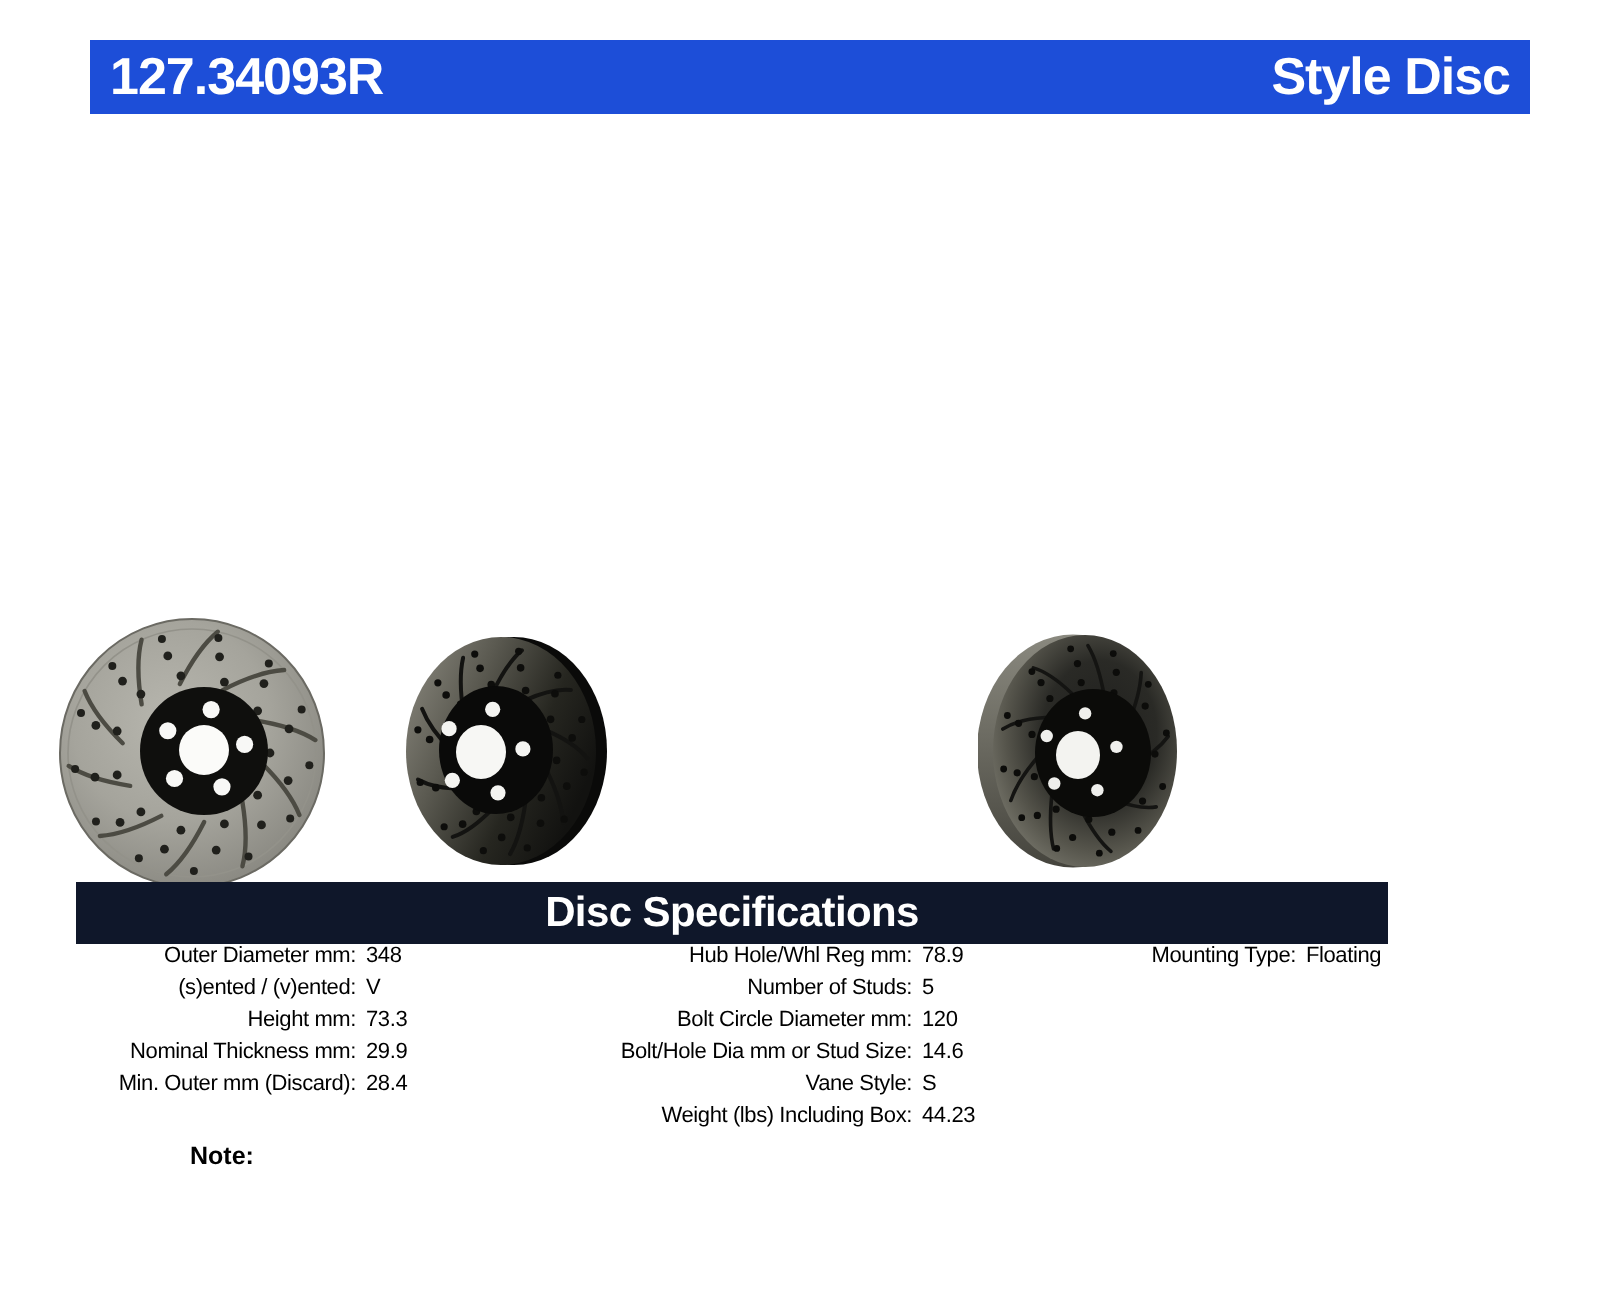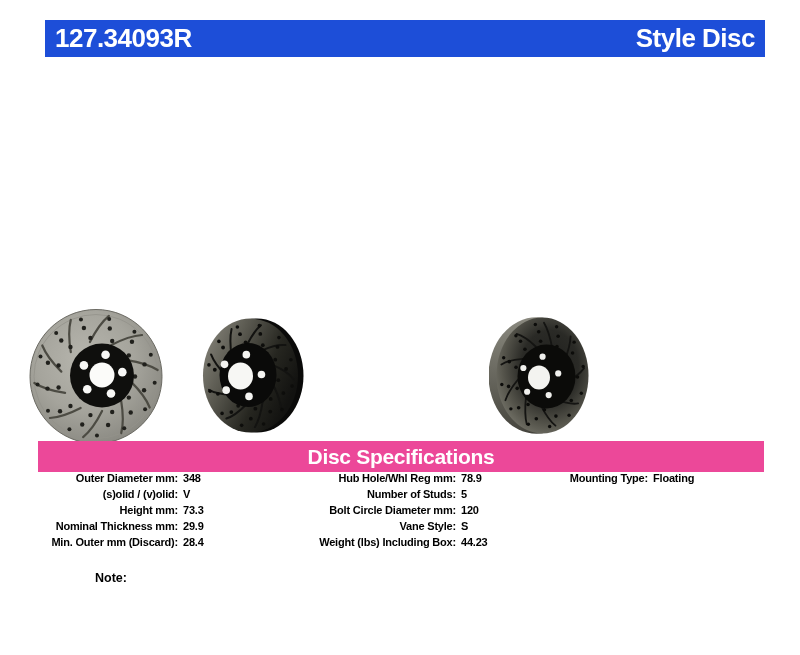--- a/index.html
+++ b/index.html
@@ -13,26 +13,26 @@
     left:45px;top:20px;width:720px;height:37px;background:#1d4ed8;color:#ffffff;
     display:flex;justify-content:space-between;align-items:center;
     padding:0 10px;box-sizing:border-box;font-size:26px;font-weight:bold;letter-spacing:-0.5px;
   }
   
   #disc1{left:28px;top:308px;width:136px;height:137px;}
   #disc2{left:202px;top:316px;width:102px;height:119px;}
   #disc3{left:489px;top:315px;width:100px;height:121px;}
   
   .spec-bar{
-    left:38px;top:441px;width:726px;height:31px;background:#ec4899;color:#ffffff;
+    left:38px;top:441px;width:656px;height:31px;background:#0f172a;color:#ffffff;
     display:flex;align-items:center;justify-content:center;
     font-size:21px;font-weight:bold;letter-spacing:-0.3px;text-align:center;
   }
   
-  .spec-col{font-size:11px;font-weight:bold;letter-spacing:-0.2px;line-height:16px;}
+  .spec-col{font-size:11px;font-weight:normal;letter-spacing:-0.2px;line-height:16px;}
   .spec-row{display:flex;white-space:nowrap;}
   .spec-row .lbl{display:inline-block;text-align:right;}
   .spec-row .val{margin-left:5px;text-align:left;}
   #col1{left:38px;top:470px;}   #col1 .lbl{width:140px;}
   #col2{left:272px;top:470px;}  #col2 .lbl{width:162px;margin-left:22px;}
   #col3{left:548px;top:470px;}  #col3 .lbl{width:100px;}
   .note{left:95px;top:571px;font-size:12.5px;font-weight:bold;}
 </style>
 </head>
 <body>
@@ -239,21 +239,21 @@
   <div class="abs spec-bar">
     <span>Disc Specifications</span>
   </div>
 
   <div id="col1" class="abs spec-col">
     <div class="spec-row">
       <span class="lbl">Outer Diameter mm:</span>
       <span class="val">348</span>
     </div>
     <div class="spec-row">
-      <span class="lbl">(s)olid / (v)olid:</span>
+      <span class="lbl">(s)ented / (v)ented:</span>
       <span class="val">V</span>
     </div>
     <div class="spec-row">
       <span class="lbl">Height mm:</span>
       <span class="val">73.3</span>
     </div>
     <div class="spec-row">
       <span class="lbl">Nominal Thickness mm:</span>
       <span class="val">29.9</span>
     </div>
@@ -270,20 +270,24 @@
     </div>
     <div class="spec-row">
       <span class="lbl">Number of Studs:</span>
       <span class="val">5</span>
     </div>
     <div class="spec-row">
       <span class="lbl">Bolt Circle Diameter mm:</span>
       <span class="val">120</span>
     </div>
     <div class="spec-row">
+      <span class="lbl">Bolt/Hole Dia mm or Stud Size:</span>
+      <span class="val">14.6</span>
+    </div>
+    <div class="spec-row">
       <span class="lbl">Vane Style:</span>
       <span class="val">S</span>
     </div>
     <div class="spec-row">
       <span class="lbl">Weight (lbs) Including Box:</span>
       <span class="val">44.23</span>
     </div>
   </div>
 
   <div id="col3" class="abs spec-col">

